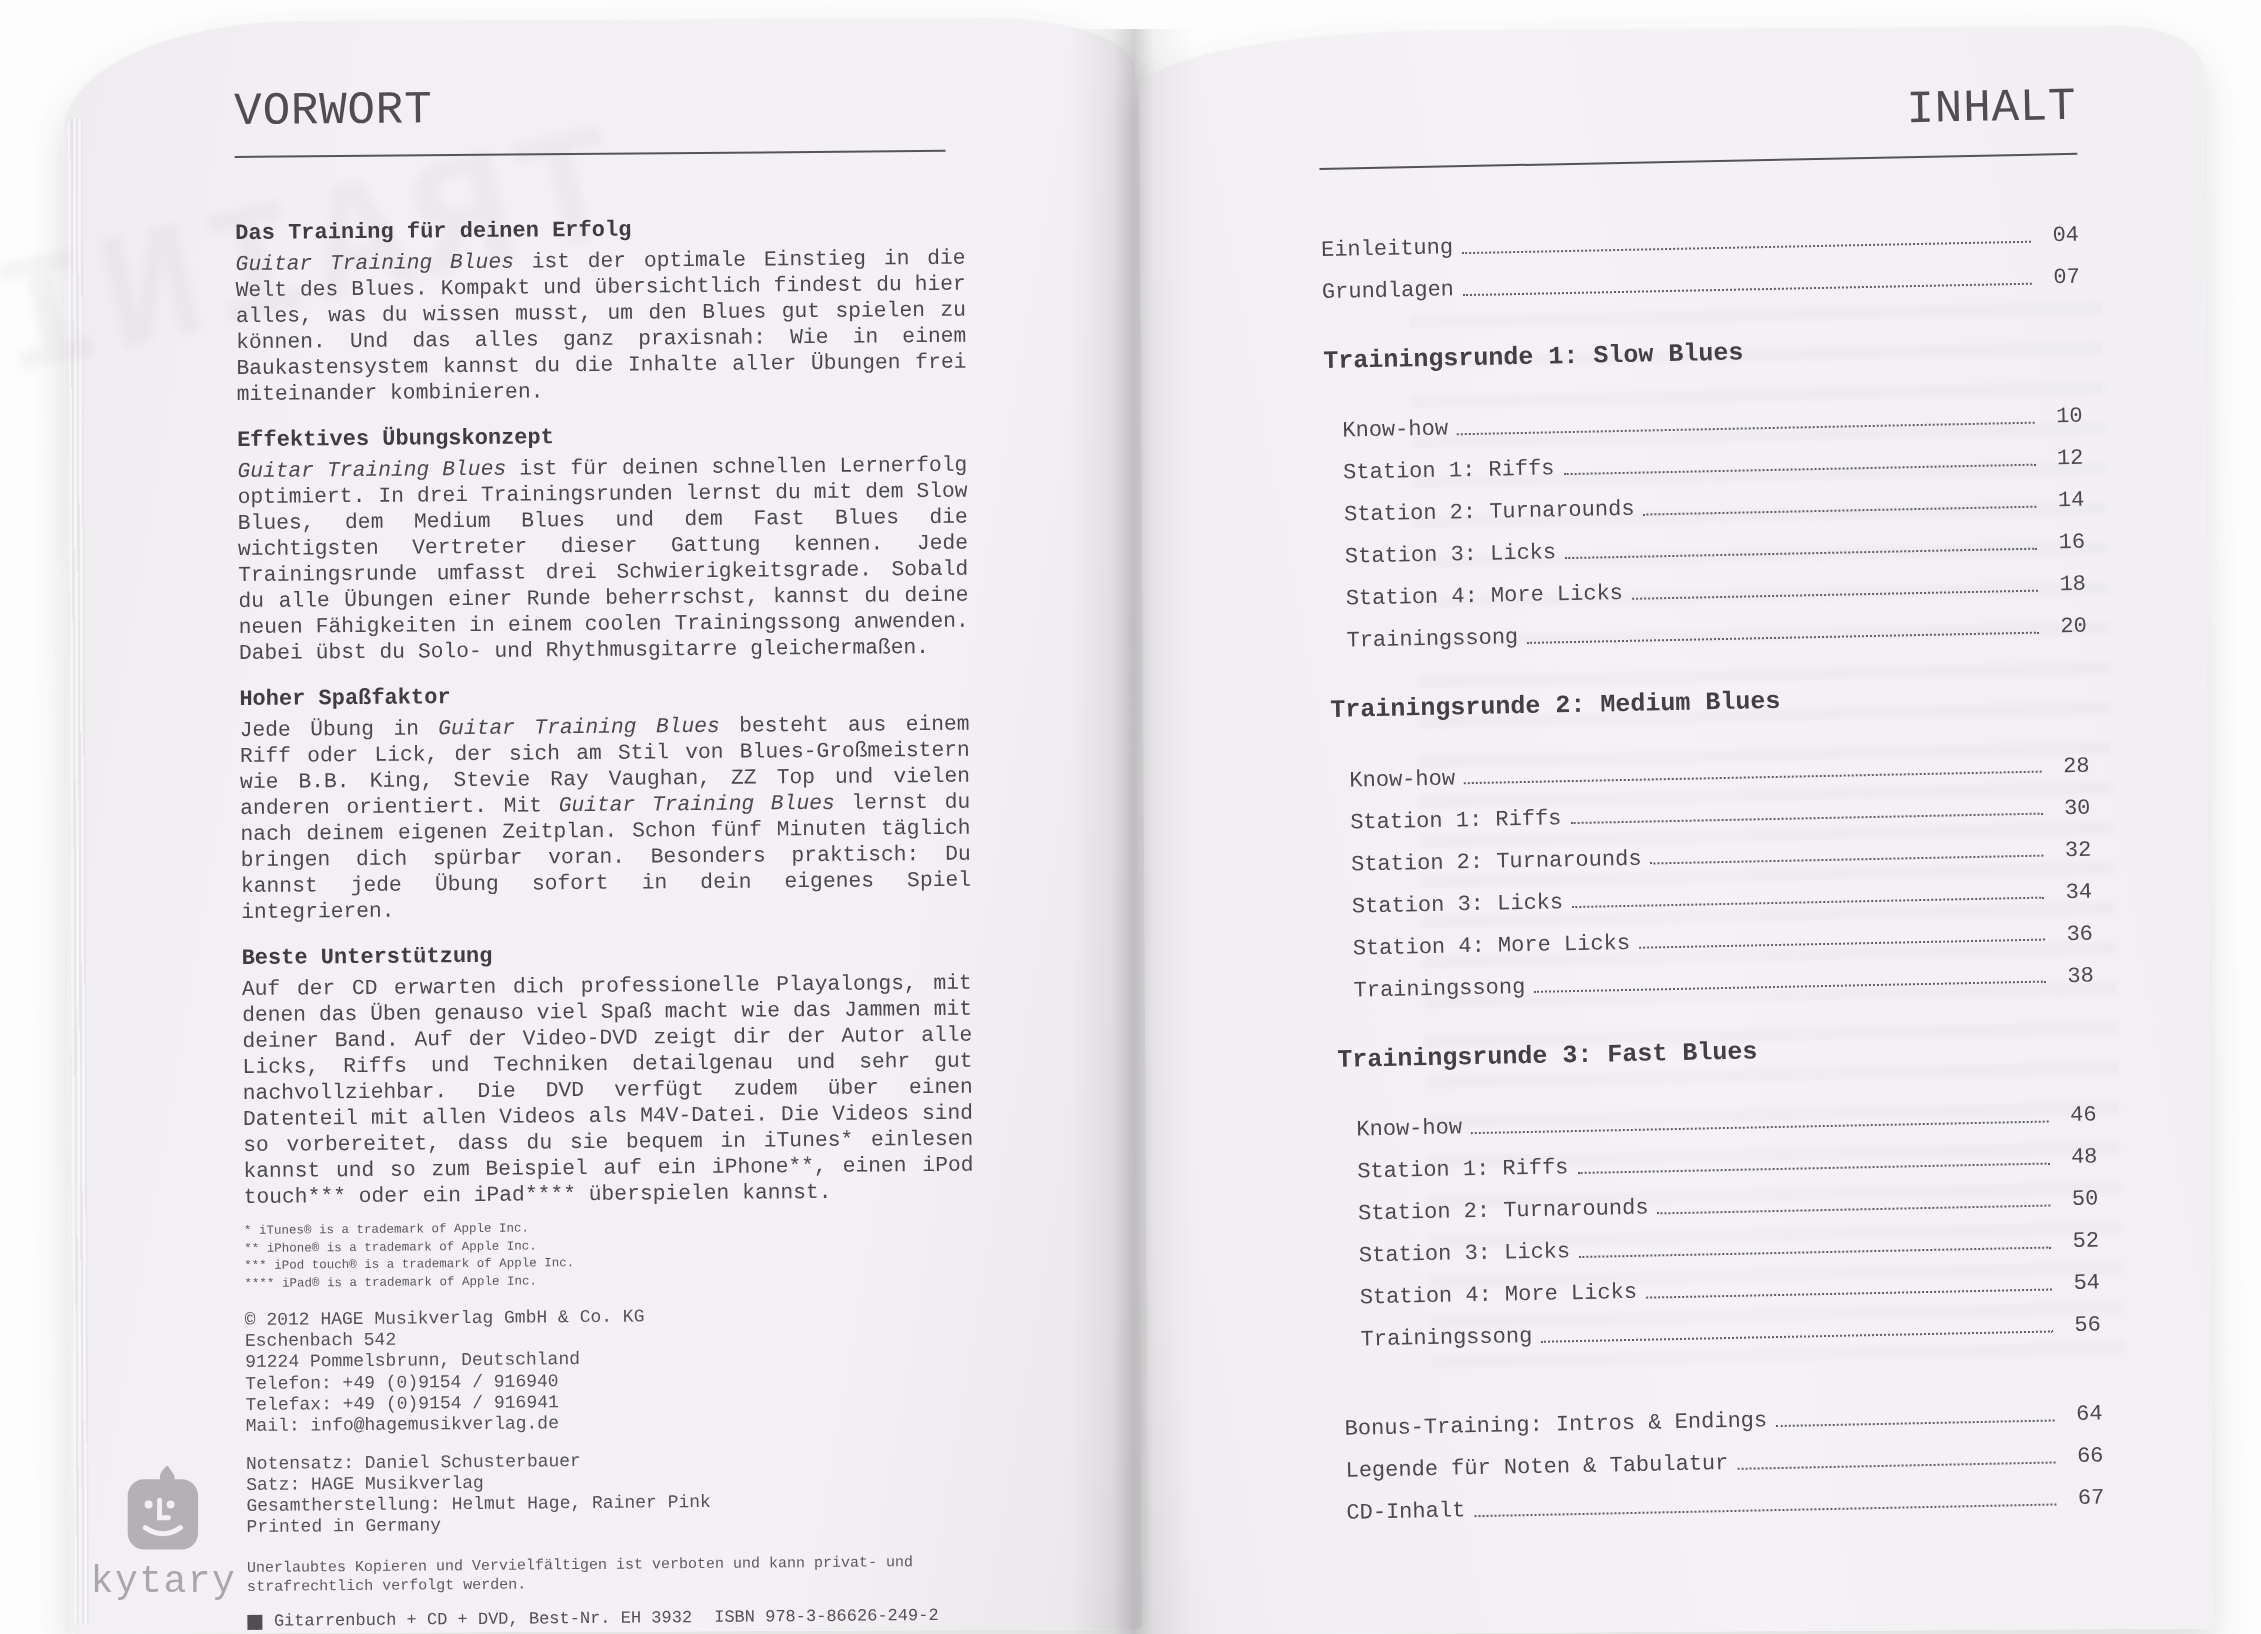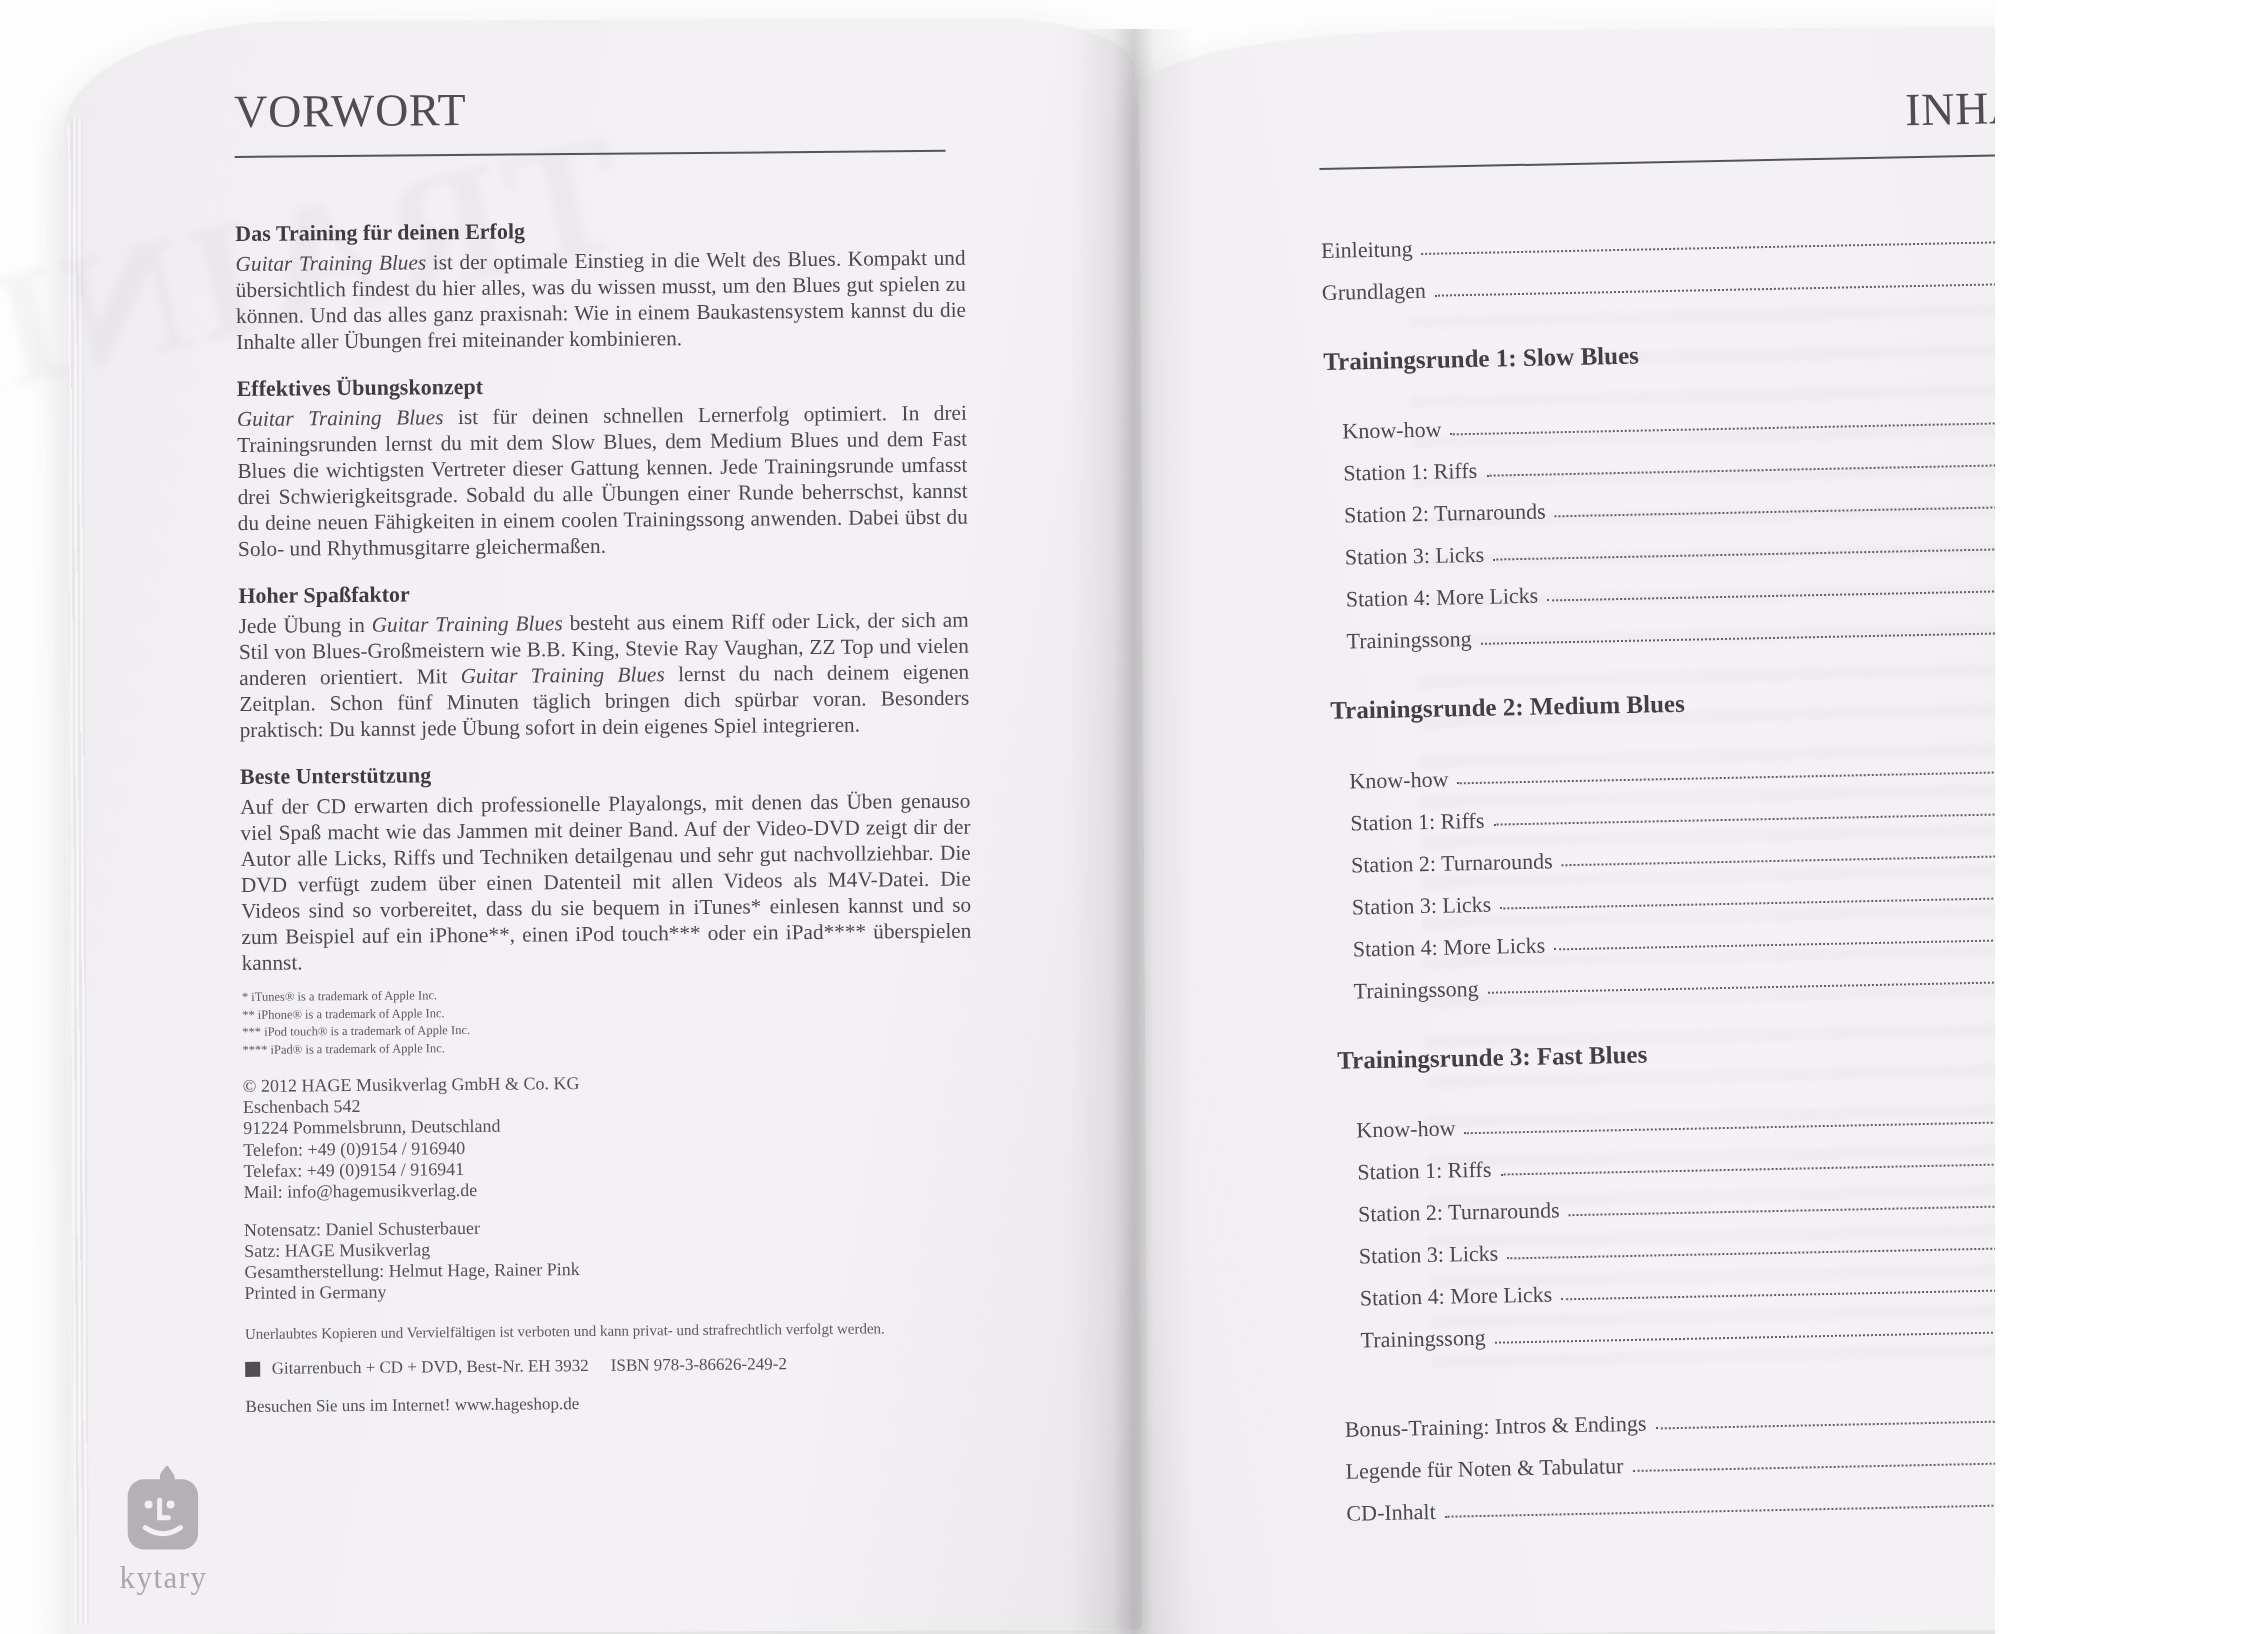--- a/index.html
+++ b/index.html
@@ -1,17 +1,17 @@
 <!DOCTYPE html>
 <html style="font-size:11.8px"><head>
 <meta charset="utf-8">
 <style>
   html,body{margin:0;padding:0;background:#ffffff;}
-  .stage{position:relative;width:1995px;height:1634px;background:#fdfdfd;overflow:hidden;
-         font-family:Liberation Serif, serif;color:#4a484b;}
+  .stage{position:relative;width:2261px;height:1634px;background:#fdfdfd;overflow:hidden;
+         font-family:Liberation Mono, monospace;color:#4a484b;}
 
   
   .page{position:absolute;z-index:1;}
   .page-left{
     left:63px;top:22px;width:1072px;height:1612px;
     background:linear-gradient(100deg,#eeecef 0%,#f2f0f3 22%,#f3f1f4 72%,#ebe9ec 94%,#e3e1e4 100%);
     border-radius:236px 147px 4.4px 4.4px / 110px 52px 4.4px 4.4px;
     transform:rotate(-0.25deg);transform-origin:top left;
     box-shadow:0 17.7px 37px rgba(70,64,70,0.16);
   }
@@ -67,21 +67,21 @@
   .toc-row{display:flex;align-items:flex-end;height:42px;font-size:22px;color:#4b494c;}
   .toc-row .lbl{white-space:nowrap;line-height:1.05;}
   .toc-row .dots{flex:1;border-bottom:2.2px dotted #615f62;margin:0 7.4px 5.2px 8.8px;}
   .toc-row .pg{min-width:41px;text-align:right;line-height:1.05;}
   .toc-row.indent{padding-left:17.7px;}
   .toc-heading{font-size:25px;line-height:29.4px;font-weight:700;color:#424043;margin:43px 0 25px 0;}
   .toc-bottom{margin-top:47px;}
 
   
   .watermark{position:absolute;z-index:4;left:90px;top:1466px;width:147px;text-align:center;}
-  .watermark .wm-text{margin-top:1.5px;font-size:31px;letter-spacing:1.5px;color:#a9a7aa;font-weight:400;}
+  .watermark .wm-text{margin-top:1.5px;font-size:38px;letter-spacing:1.5px;color:#a9a7aa;font-weight:400;}
 </style>
 </head>
 <body>
 
 <div class="stage">
 
   <div class="page page-left"></div>
   <div class="page page-right"></div>
   <div class="spine"></div>
 

